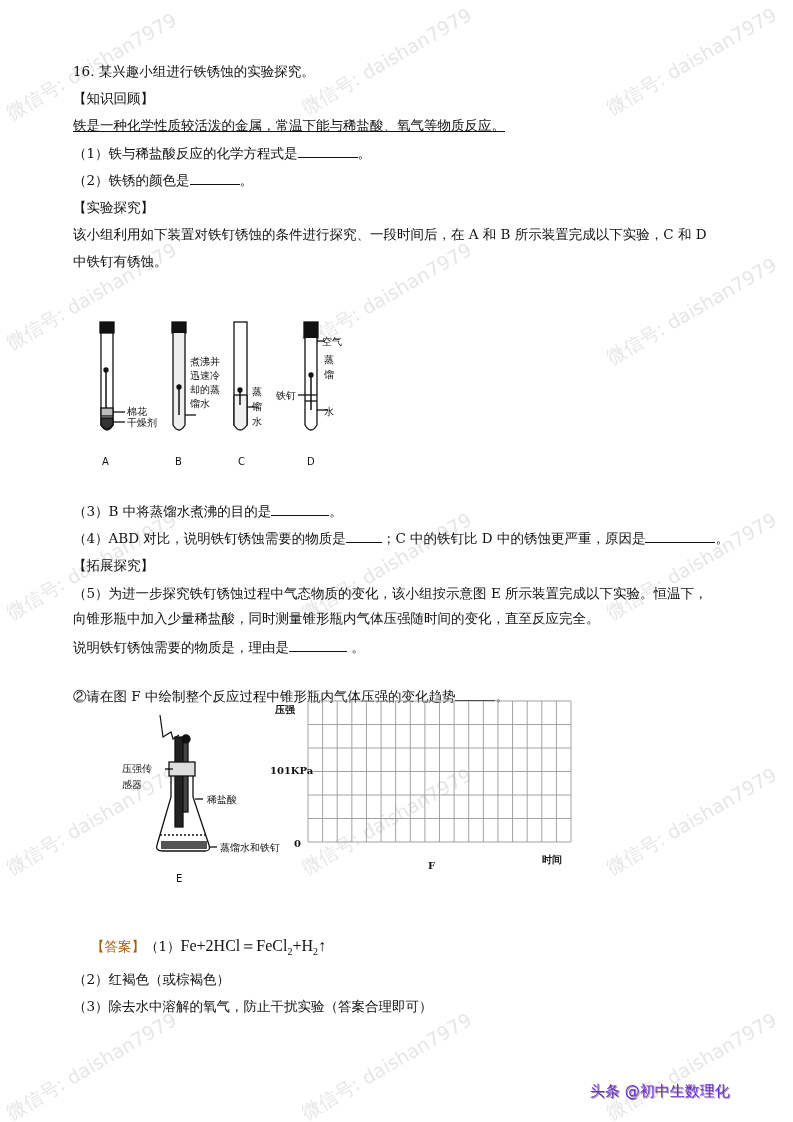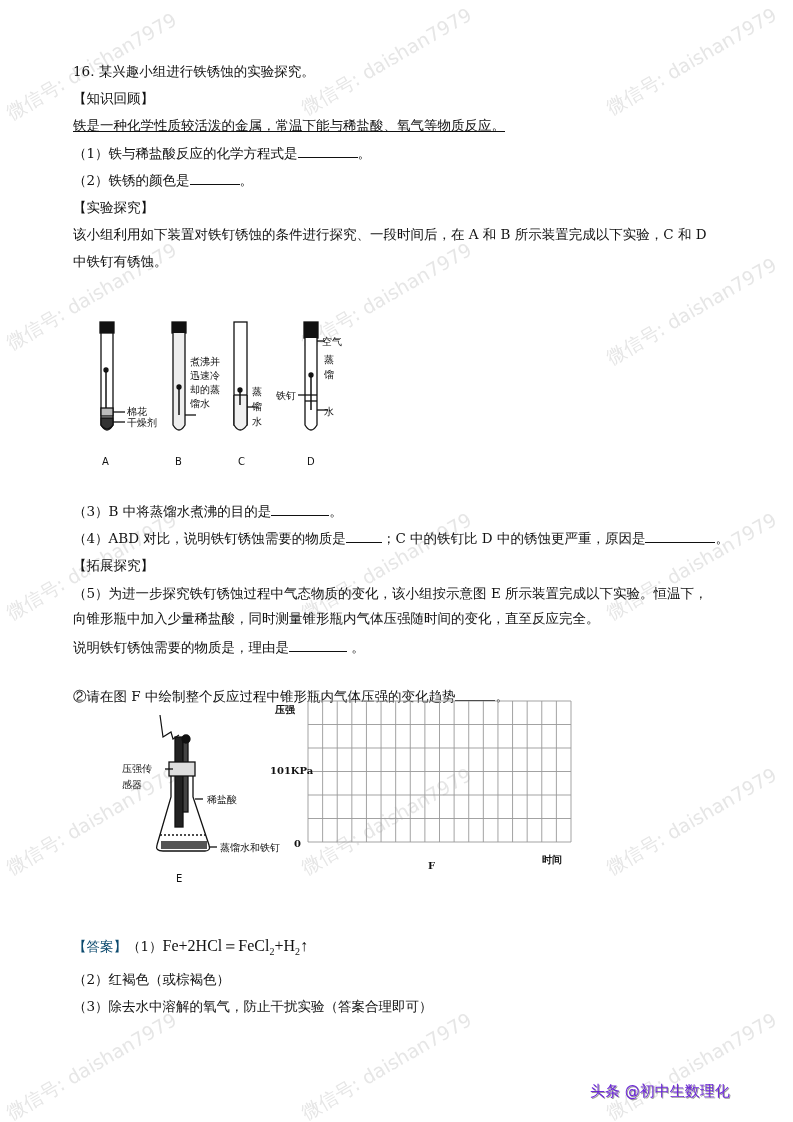--- a/index.html
+++ b/index.html
@@ -3,21 +3,21 @@
 <meta charset="utf-8">
 <style>
   html, body { margin: 0; padding: 0; background: #ffffff; }
   body { width: 793px; height: 1122px; position: relative; overflow: hidden;
          font-family: "DejaVu Serif", "Liberation Serif", serif; color: #111; }
   .line { position: absolute; left: 73px; font-size: 13.5px; line-height: 18px; white-space: nowrap; }
   .blank { display: inline-block; border-bottom: 1px solid #111; height: 13px; vertical-align: baseline; }
   .wm { position: absolute; color: #e6e6e6; font-family: "DejaVu Sans", sans-serif; font-size: 19px;
         transform: rotate(-30deg); transform-origin: left bottom; white-space: nowrap; pointer-events: none; }
   .fig { position: absolute; }
-  .answer-tag { color: #0c4a6e; }
+  .answer-tag { color: #a16207; margin-left: 18px; }
   .footer { position: absolute; left: 590px; top: 1082px; font-family: "DejaVu Sans", sans-serif;
             font-size: 15px; color: #6d28d9; text-shadow: 1px 1px 0 #999; }
   .chem { font-family: "Liberation Serif", serif; font-size: 16px; }
   .chem sub { font-size: 10px; }
 </style>
 </head>
 <body>
 
 <div class="wm" style="left:15px; top:100px;">微信号: daishan7979</div>
 <div class="wm" style="left:310px; top:95px;">微信号: daishan7979</div>

